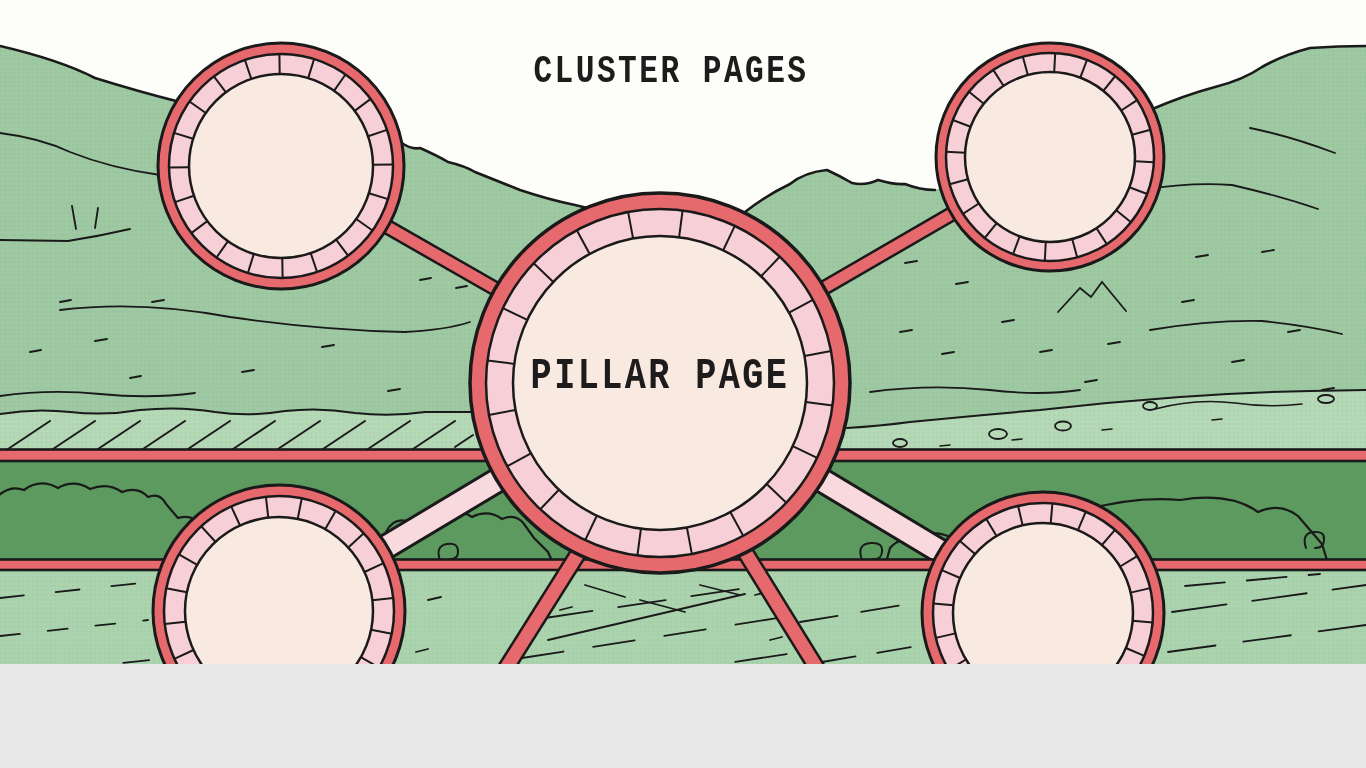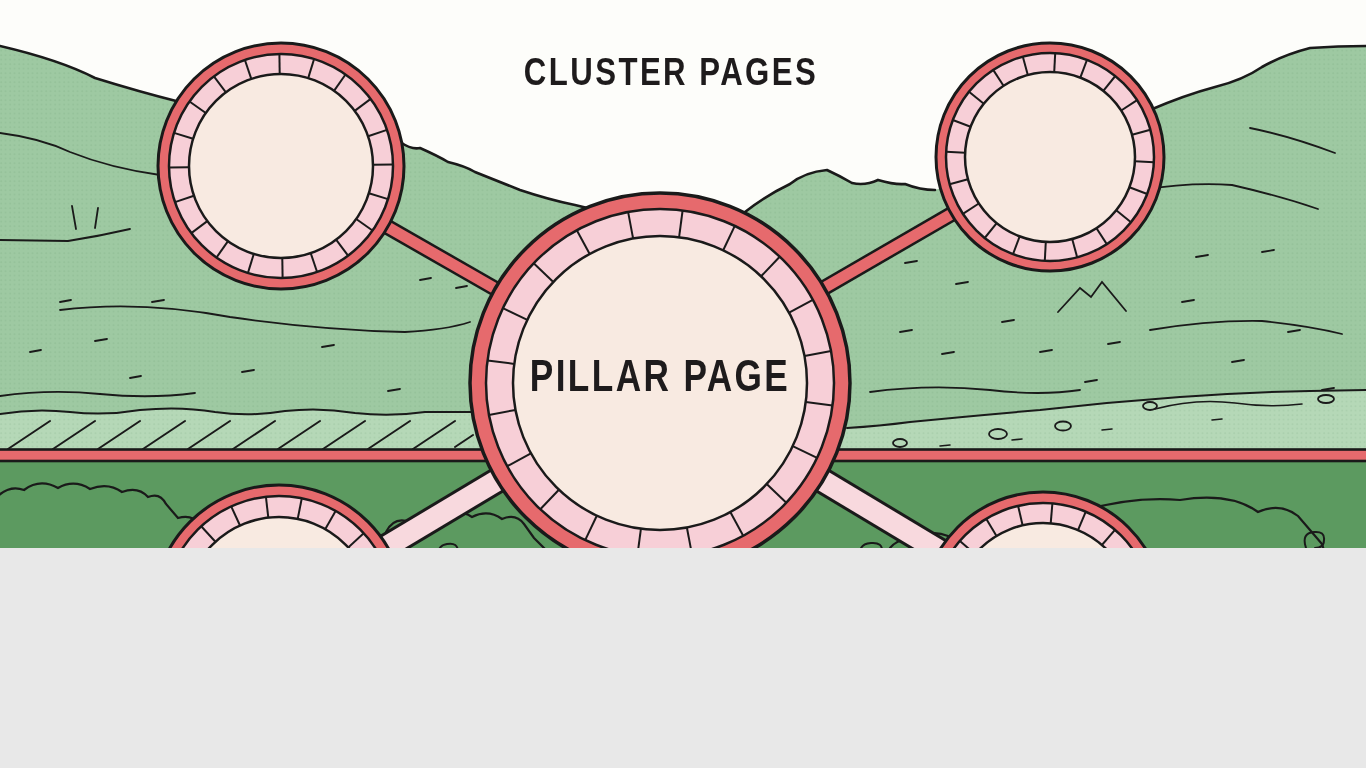--- a/index.html
+++ b/index.html
@@ -1,17 +1,17 @@
 <!DOCTYPE html>
 <html style="--sky: #fdfdfa; --hill_green: #9ec9a2; --strip_green: #b5d8b7; --hedge_green: #5c9a60; --field_green: #abd4ae; --road_salmon: #e66a6d; --ring_pink: #f7cfd7; --connector_pink: #f8d9de; --node_cream: #f8eae1; --outline_ink: #1a1a1a; --text_ink: #1e1b1c;"><head>
 <meta charset="utf-8">
 <style>
   html,body{margin:0;padding:0;background:#e8e8e8;}
-  .stage{position:relative;width:1366px;height:548px;overflow:hidden;
-         font-family:Liberation Sans, sans-serif;background:var(--sky,#fdfdfa);}
+  .stage{position:relative;width:1366px;height:664px;overflow:hidden;
+         font-family:Liberation Mono, monospace;background:var(--sky,#fdfdfa);}
   svg{position:absolute;left:0;top:0;display:block;}
 
   
   .sky{fill:var(--sky,#fdfdfa);}
   .hill{fill:var(--hill_green,#9ec9a2);}
   .strip{fill:var(--strip_green,#b5d8b7);}
   .band{fill:var(--hedge_green,#5c9a60);}
   .field{fill:var(--field_green,#abd4ae);}
   .salmon-f{fill:var(--road_salmon,#e66a6d);}
   .pink-f{fill:var(--ring_pink,#f7cfd7);}

